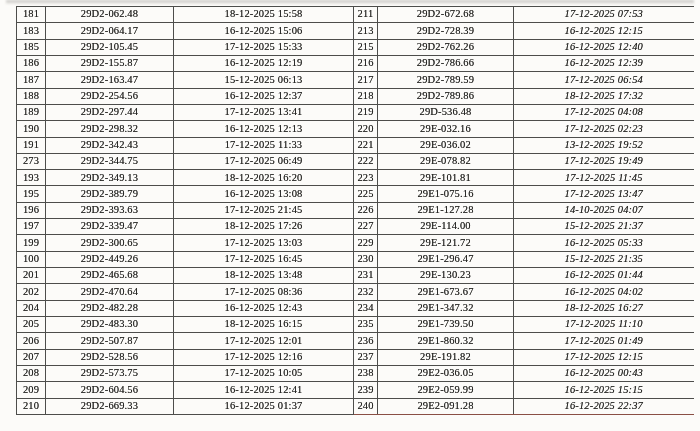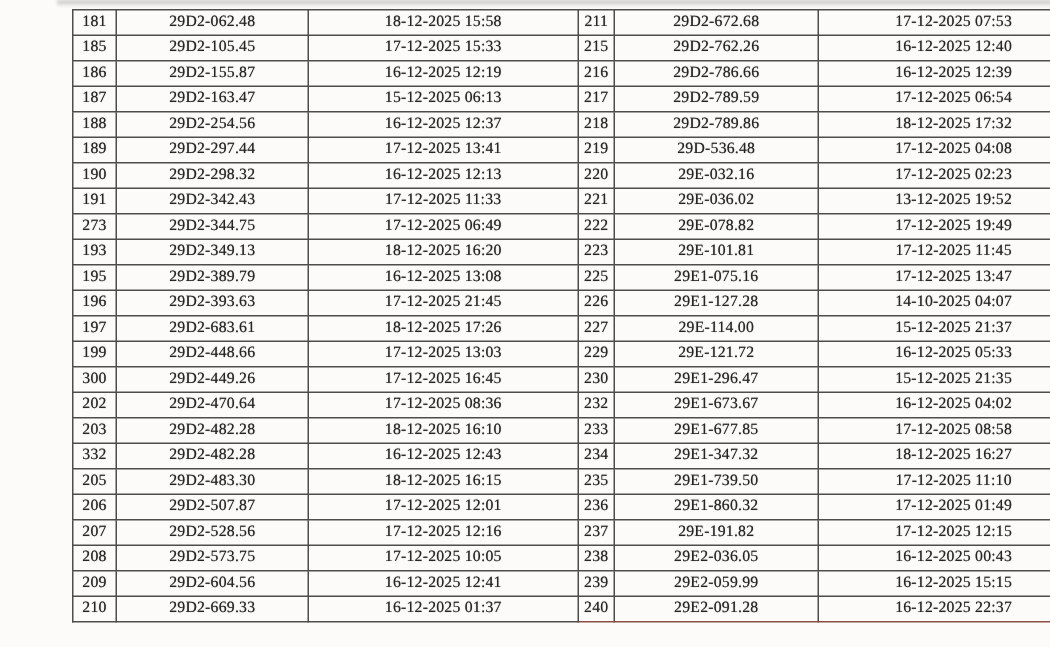--- a/index.html
+++ b/index.html
@@ -1,42 +1,42 @@
 <!DOCTYPE html>
 <html style="--border: #4d4d4b; --ink: #262624;"><head>
 <meta charset="utf-8">
 <style>
   html,body{margin:0;padding:0;}
   body{
     width:700px;height:431px;overflow:hidden;position:relative;
     background:#fcfbf9;
     font-family:"Liberation Serif","DejaVu Serif",serif;
   }
-  .page{position:absolute;inset:0;margin-left:32px;}
+  .page{position:absolute;inset:0;}
   .top-smudge{
     position:absolute;left:6px;top:0;width:688px;height:4px;
     background:linear-gradient(to bottom,#c6c4c1,#eeedea);
     filter:blur(1.2px);
   }
   table.plates{
     position:absolute;left:16px;top:6px;
     width:677px;height:409px;
     border-collapse:collapse;table-layout:fixed;
   }
   td{
     border:1px solid var(--border,#4d4d4b);
     padding:0 2px;margin:0;
     font-size:10.5px;line-height:1;
     color:var(--ink,#262624);
     text-align:center;vertical-align:middle;
     white-space:nowrap;overflow:hidden;
     text-shadow:0 0 0.6px rgba(50,48,46,.75);
     letter-spacing:.15px;
   }
-  td:last-child{border-right:none;}
+  td:last-child{border-right:none;font-style:italic;}
   tr:last-child td.right-half{border-bottom-color:#8a4f45;}
 </style>
 </head>
 <body style="background: rgb(252, 251, 249);">
 
 <div class="page">
   <div class="top-smudge"></div>
   <table class="plates">
     <colgroup>
       <col style="width:29px">
@@ -49,20 +49,28 @@
     <tbody>
         <tr>
           <td>181</td>
           <td>29D2-062.48</td>
           <td>18-12-2025 15:58</td>
           <td class="right-half">211</td>
           <td class="right-half">29D2-672.68</td>
           <td class="right-half">17-12-2025 07:53</td>
         </tr>
         <tr>
+          <td>183</td>
+          <td>29D2-064.17</td>
+          <td>16-12-2025 15:06</td>
+          <td class="right-half">213</td>
+          <td class="right-half">29D2-728.39</td>
+          <td class="right-half">16-12-2025 12:15</td>
+        </tr>
+        <tr>
           <td>185</td>
           <td>29D2-105.45</td>
           <td>17-12-2025 15:33</td>
           <td class="right-half">215</td>
           <td class="right-half">29D2-762.26</td>
           <td class="right-half">16-12-2025 12:40</td>
         </tr>
         <tr>
           <td>186</td>
           <td>29D2-155.87</td>
@@ -138,60 +146,60 @@
         <tr>
           <td>196</td>
           <td>29D2-393.63</td>
           <td>17-12-2025 21:45</td>
           <td class="right-half">226</td>
           <td class="right-half">29E1-127.28</td>
           <td class="right-half">14-10-2025 04:07</td>
         </tr>
         <tr>
           <td>197</td>
-          <td>29D2-683.61</td>
+          <td>29D2-339.47</td>
           <td>18-12-2025 17:26</td>
           <td class="right-half">227</td>
           <td class="right-half">29E-114.00</td>
           <td class="right-half">15-12-2025 21:37</td>
         </tr>
         <tr>
           <td>199</td>
-          <td>29D2-448.66</td>
+          <td>29D2-300.65</td>
           <td>17-12-2025 13:03</td>
           <td class="right-half">229</td>
           <td class="right-half">29E-121.72</td>
           <td class="right-half">16-12-2025 05:33</td>
         </tr>
         <tr>
-          <td>300</td>
+          <td>100</td>
           <td>29D2-449.26</td>
           <td>17-12-2025 16:45</td>
           <td class="right-half">230</td>
           <td class="right-half">29E1-296.47</td>
           <td class="right-half">15-12-2025 21:35</td>
+        </tr>
+        <tr>
+          <td>201</td>
+          <td>29D2-465.68</td>
+          <td>18-12-2025 13:48</td>
+          <td class="right-half">231</td>
+          <td class="right-half">29E-130.23</td>
+          <td class="right-half">16-12-2025 01:44</td>
         </tr>
         <tr>
           <td>202</td>
           <td>29D2-470.64</td>
           <td>17-12-2025 08:36</td>
           <td class="right-half">232</td>
           <td class="right-half">29E1-673.67</td>
           <td class="right-half">16-12-2025 04:02</td>
         </tr>
         <tr>
-          <td>203</td>
-          <td>29D2-482.28</td>
-          <td>18-12-2025 16:10</td>
-          <td class="right-half">233</td>
-          <td class="right-half">29E1-677.85</td>
-          <td class="right-half">17-12-2025 08:58</td>
-        </tr>
-        <tr>
-          <td>332</td>
+          <td>204</td>
           <td>29D2-482.28</td>
           <td>16-12-2025 12:43</td>
           <td class="right-half">234</td>
           <td class="right-half">29E1-347.32</td>
           <td class="right-half">18-12-2025 16:27</td>
         </tr>
         <tr>
           <td>205</td>
           <td>29D2-483.30</td>
           <td>18-12-2025 16:15</td>

